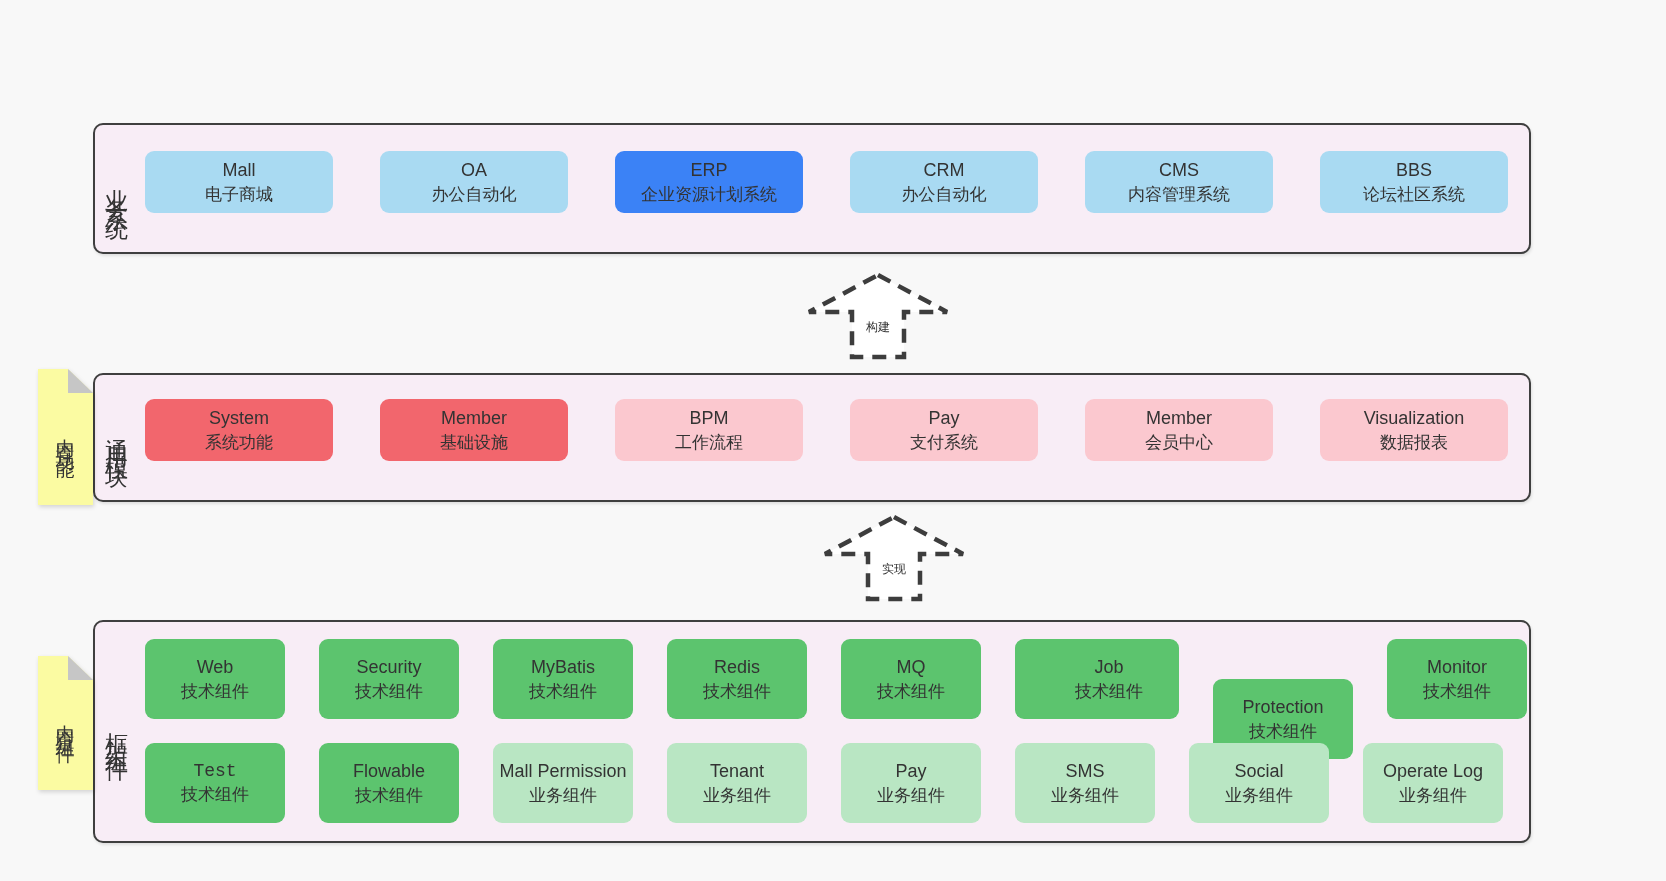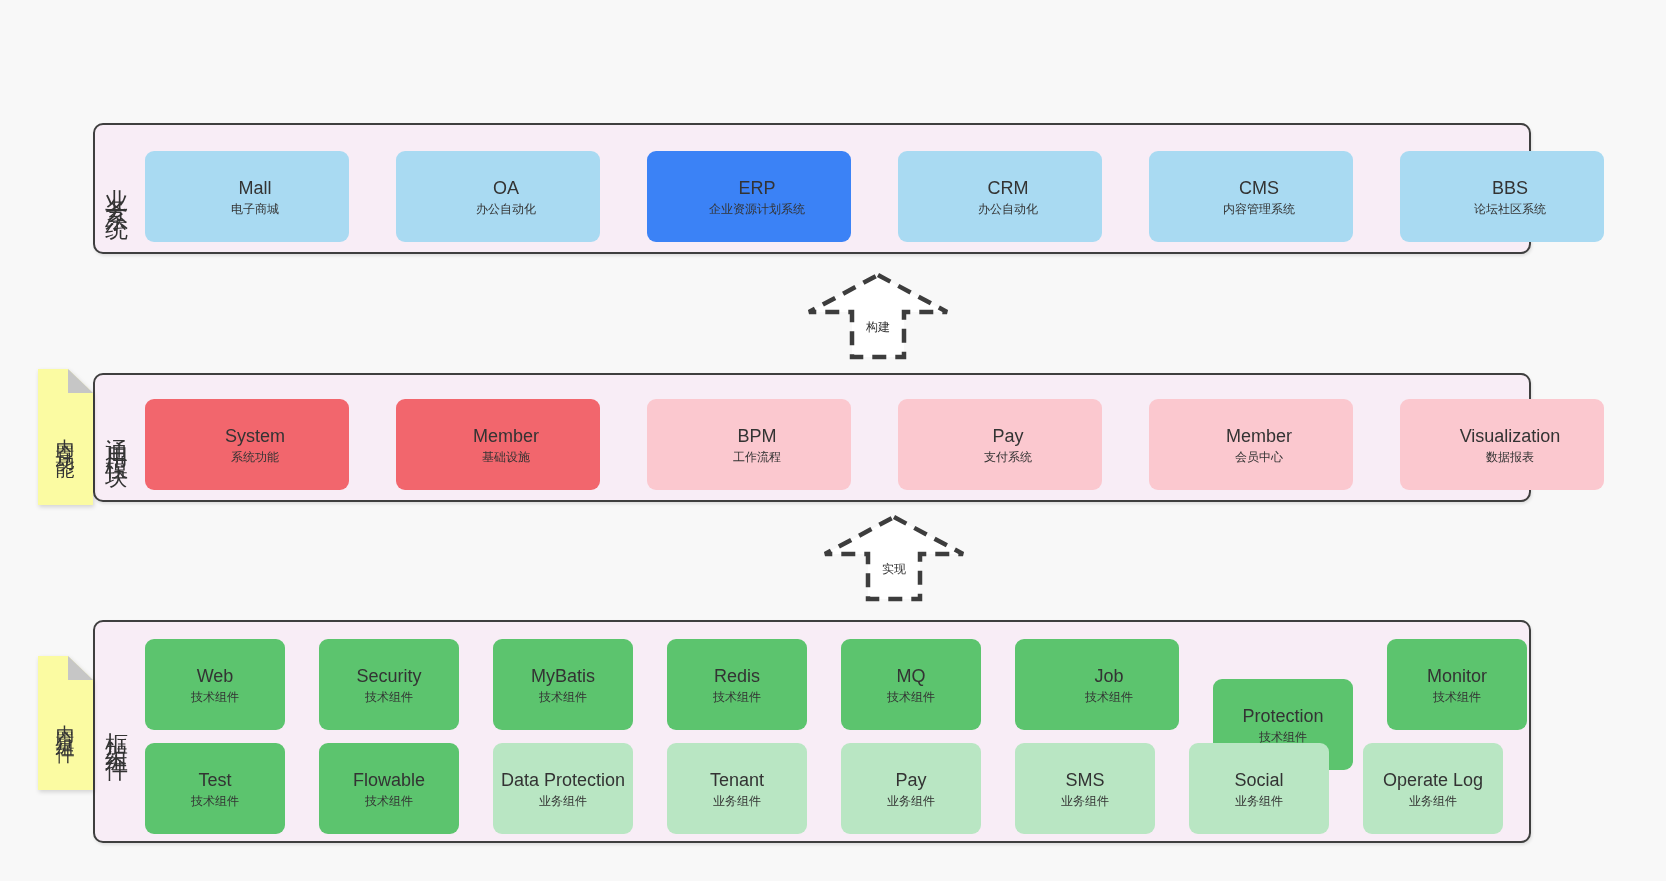--- a/index.html
+++ b/index.html
@@ -31,24 +31,24 @@
   #boxes-0{top:26px;}
   #boxes-1{top:24px;}
   .boxes.cols8{gap:34px;}
   #boxes-2-0{top:17px;}
   #boxes-2-1{top:121px;}
 
   .box{
     border-radius:9px;display:flex;flex-direction:column;align-items:center;justify-content:center;
     text-align:center;line-height:1.4;
   }
-  .boxes.cols6 .box{width:188px;height:91px;padding-left:16px;}
-  .boxes.cols8 .box{width:140px;height:91px;}
+  .boxes.cols6 .box{width:188px;height:62px;}
+  .boxes.cols8 .box{width:140px;height:80px;}
   .box .en{font-size:18px;}
-  .box .cn{font-size:12px;}
+  .box .cn{font-size:17px;}
 
   .tag{position:absolute;left:38px;width:55px;filter:drop-shadow(1px 2px 2px rgba(0,0,0,0.15));z-index:3;}
   #tag-1{top:369px;height:136px;}
   #tag-2{top:656px;height:134px;}
   .tag-paper{
     position:absolute;inset:0;background:var(--tag-bg);
     clip-path:polygon(0 0, calc(100% - 25px) 0, 100% 24px, 100% 100%, 0 100%);
   }
   .tag-fold{
     position:absolute;top:0;right:0;width:25px;height:24px;background:var(--fold);
@@ -188,30 +188,30 @@
         <div class="box" style="background: rgb(92, 196, 110); margin-top: 40px;">
           <div class="en">Protection</div>
           <div class="cn">技术组件</div>
         </div>
         <div class="box" style="background: rgb(92, 196, 110);">
           <div class="en">Monitor</div>
           <div class="cn">技术组件</div>
         </div>
       </div>
     <div class="boxes cols8" id="boxes-2-1">
-        <div class="box" style="background: rgb(92, 196, 110);">
+        <div class="box" style="background: rgb(92, 196, 110); font-family: Liberation Mono, monospace;">
           <div class="en">Test</div>
           <div class="cn">技术组件</div>
         </div>
         <div class="box" style="background: rgb(92, 196, 110);">
           <div class="en">Flowable</div>
           <div class="cn">技术组件</div>
         </div>
         <div class="box" style="background: rgb(185, 230, 195);">
-          <div class="en">Data Protection</div>
+          <div class="en">Mall Permission</div>
           <div class="cn">业务组件</div>
         </div>
         <div class="box" style="background: rgb(185, 230, 195);">
           <div class="en">Tenant</div>
           <div class="cn">业务组件</div>
         </div>
         <div class="box" style="background: rgb(185, 230, 195);">
           <div class="en">Pay</div>
           <div class="cn">业务组件</div>
         </div>

